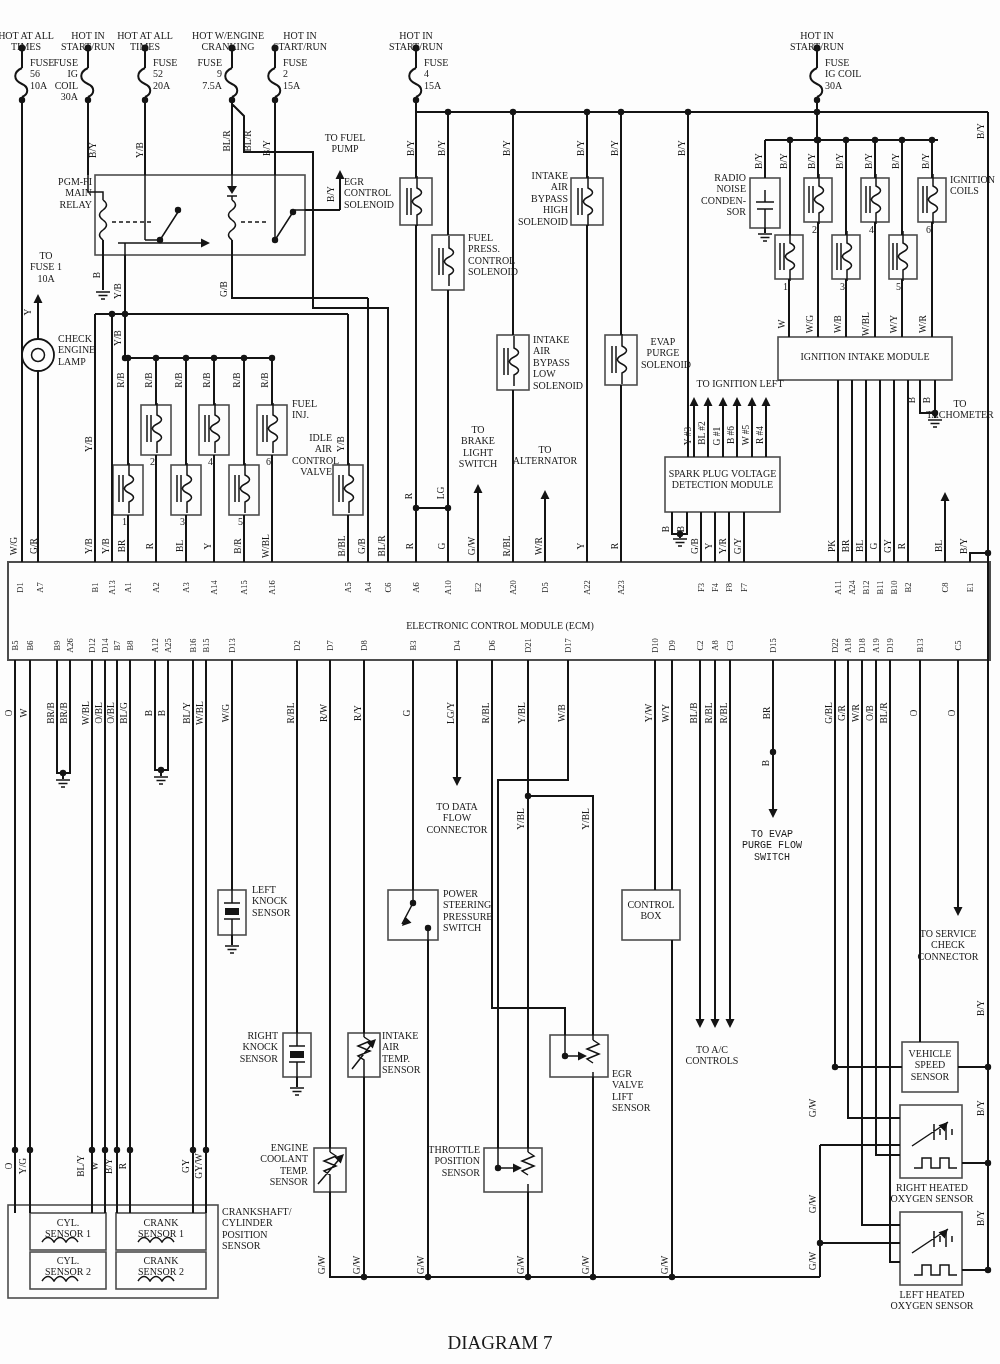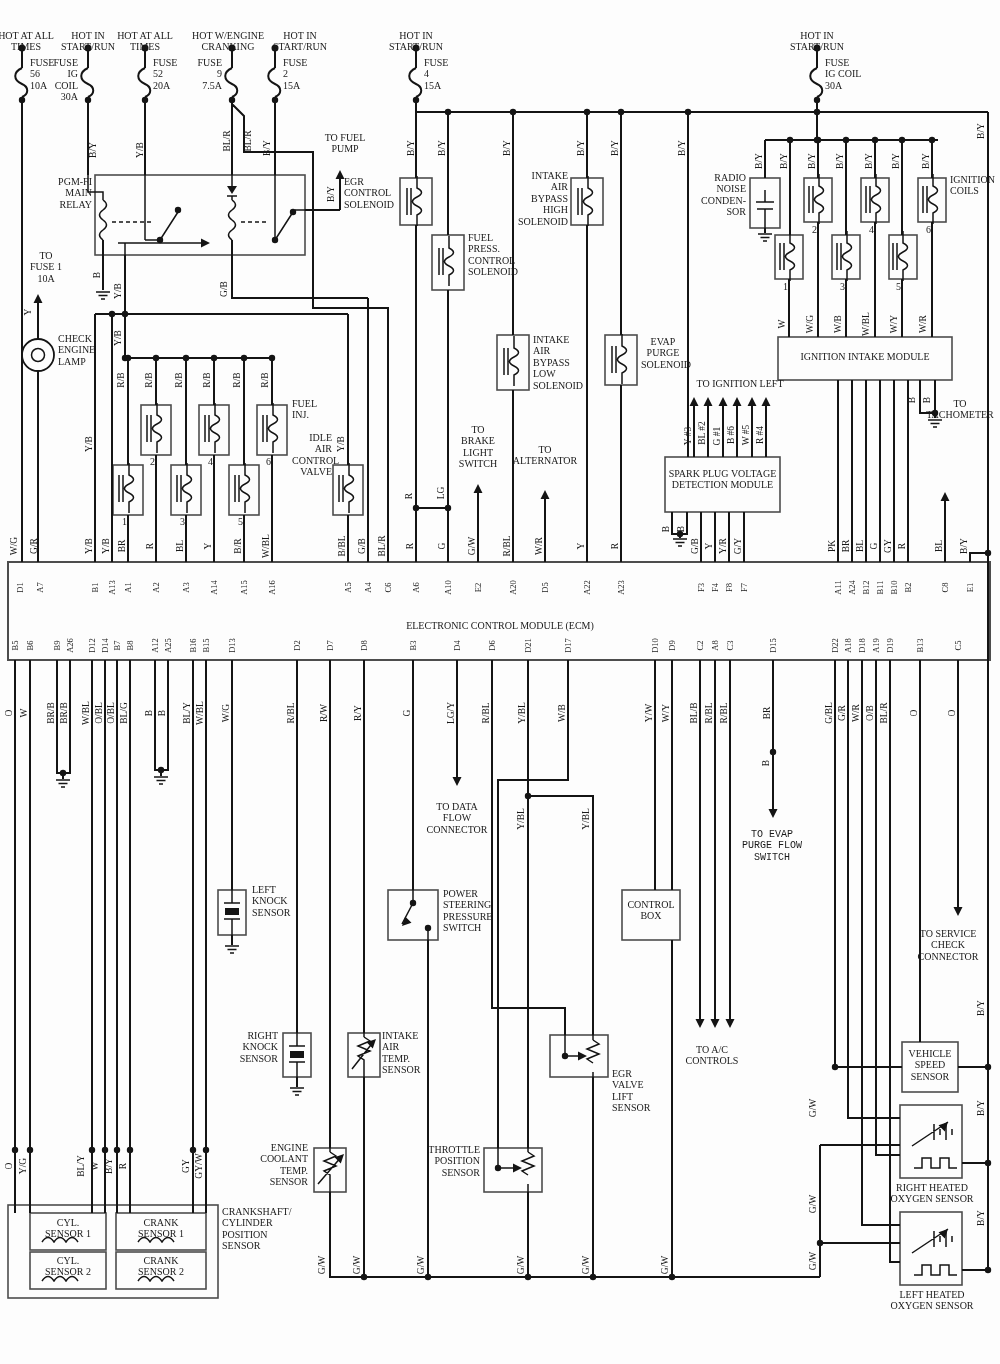--- a/index.html
+++ b/index.html
@@ -205,20 +205,21 @@
           <circle cx="988" cy="1067" r="3.2"></circle>
           <circle cx="988" cy="1163" r="3.2"></circle>
           <circle cx="988" cy="1270" r="3.2"></circle>
           <circle cx="820" cy="1243" r="3.2"></circle>
         </g>
         <path fill="none" stroke="#141414" stroke-width="1.6" d="M96,292H110M98.5,295.5H107.5M101,299H105M758,234H772M760.5,237.5H769.5M763,241H767M928,420H942M930.5,423.5H939.5M933,427H937M673,539H687M675.5,542.5H684.5M678,546H682M56,780H70M58.5,783.5H67.5M61,787H65M154,777H168M156.5,780.5H165.5M159,784H163M225,946H239M227.5,949.5H236.5M230,953H234M290,1088H304M292.5,1091.5H301.5M295,1095H299"></path>
         <path fill="none" stroke="#141414" stroke-width="1.5" d="M407,188V215M411,188V215M417,176V188q9,4.5 0,9q-9,4.5 0,9q9,4.5 0,9V226M439,248V275M443,248V275M449,236V248q9,4.5 0,9q-9,4.5 0,9q9,4.5 0,9V286M578,188V215M582,188V215M588,176V188q9,4.5 0,9q-9,4.5 0,9q9,4.5 0,9V226M504,348V375M508,348V375M514,336V348q9,4.5 0,9q-9,4.5 0,9q9,4.5 0,9V386M612,346V373M616,346V373M622,334V346q9,4.5 0,9q-9,4.5 0,9q9,4.5 0,9V384M147,415V442M151,415V442M157,403V415q9,4.5 0,9q-9,4.5 0,9q9,4.5 0,9V453M205,415V442M209,415V442M215,403V415q9,4.5 0,9q-9,4.5 0,9q9,4.5 0,9V453M263,415V442M267,415V442M273,403V415q9,4.5 0,9q-9,4.5 0,9q9,4.5 0,9V453M119,475V502M123,475V502M129,463V475q9,4.5 0,9q-9,4.5 0,9q9,4.5 0,9V513M177,475V502M181,475V502M187,463V475q9,4.5 0,9q-9,4.5 0,9q9,4.5 0,9V513M235,475V502M239,475V502M245,463V475q9,4.5 0,9q-9,4.5 0,9q9,4.5 0,9V513M339,475V502M343,475V502M349,463V475q9,4.5 0,9q-9,4.5 0,9q9,4.5 0,9V513M809,186V213M813,186V213M819,174V186q9,4.5 0,9q-9,4.5 0,9q9,4.5 0,9V224M866,186V213M870,186V213M876,174V186q9,4.5 0,9q-9,4.5 0,9q9,4.5 0,9V224M923,186V213M927,186V213M933,174V186q9,4.5 0,9q-9,4.5 0,9q9,4.5 0,9V224M780,243V270M784,243V270M790,231V243q9,4.5 0,9q-9,4.5 0,9q9,4.5 0,9V281M837,243V270M841,243V270M847,231V243q9,4.5 0,9q-9,4.5 0,9q9,4.5 0,9V281M893,243V270M897,243V270M903,231V243q9,4.5 0,9q-9,4.5 0,9q9,4.5 0,9V281"></path>
       </g>
   </svg>
 
+  <div class="caption">DIAGRAM 7</div>
   <div id="labels">
       <div class="note" style="left: 48px; top: 176px; width: 44px; text-align: right;">PGM-FI
 MAIN
 RELAY</div>
       <div class="note" style="left: 26px; top: 250px; width: 40px; text-align: center;">TO
 FUSE 1
 10A</div>
       <div class="note" style="left: 58px; top: 333px; width: 34px; text-align: left;">CHECK
 ENGINE
 LAMP</div>

